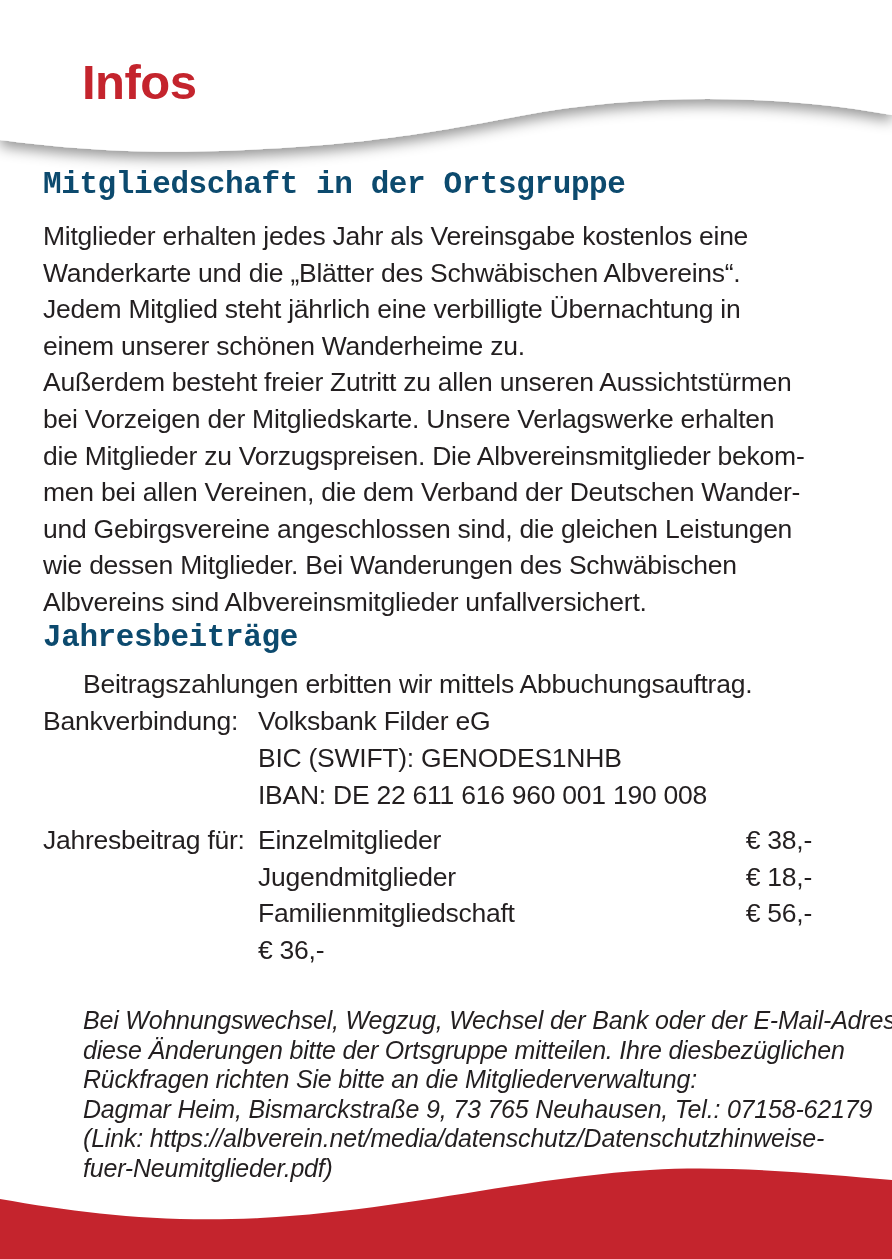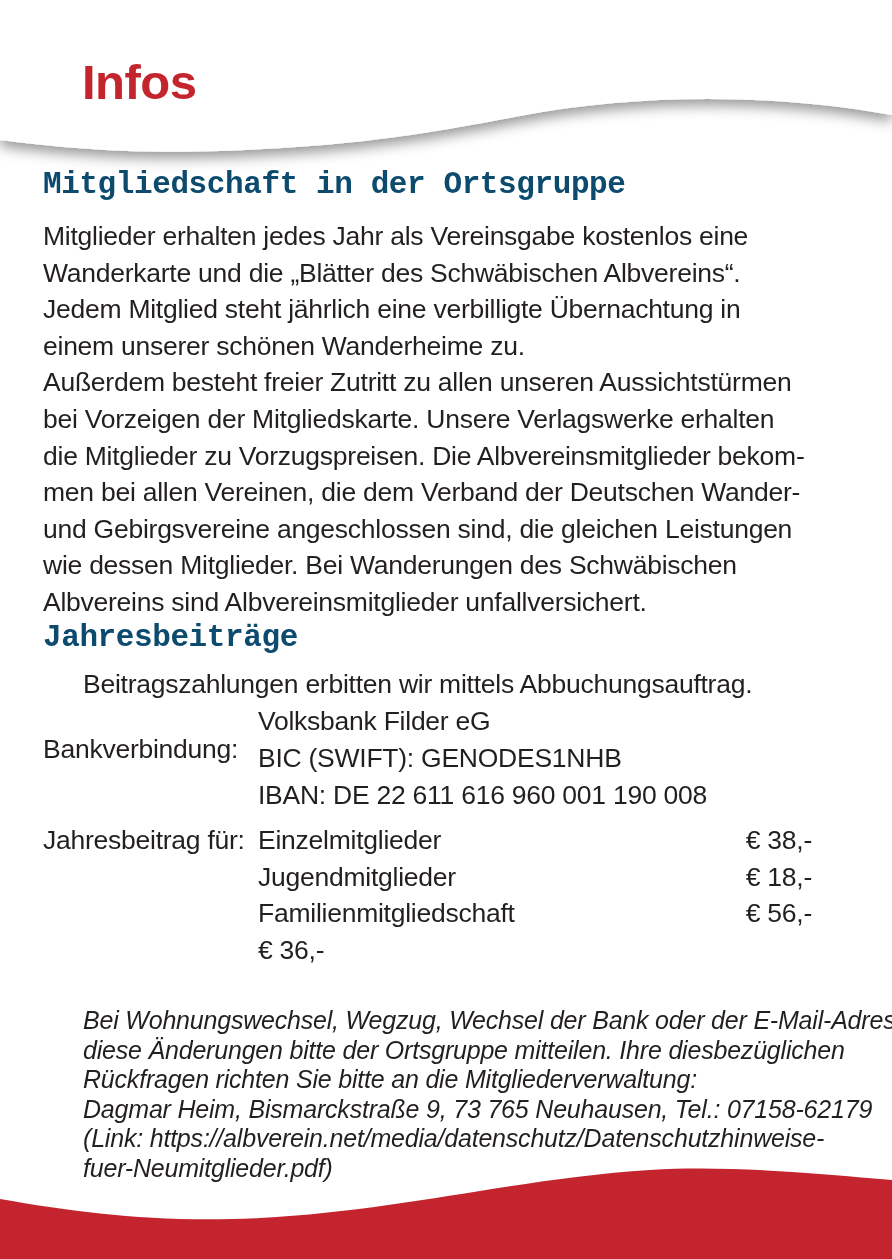--- a/index.html
+++ b/index.html
@@ -33,21 +33,21 @@
   .heading-membership{top:167px;}
   .heading-fees{top:620px;}
 
   .body-text{
     font-size:26.5px;line-height:36.6px;
     letter-spacing:-0.25px;white-space:pre;
   }
   .para{left:43px;top:218px;}
   .intro{left:43px;top:666px;margin-left:40px;}
 
-  .bank-label{left:43px;top:703px;margin-top:28px;}
+  .bank-label{left:43px;top:703px;}
   .bank-lines{left:258px;top:703px;line-height:37px;}
 
   .fees-label{left:43px;top:822px;}
   .fee-rows{left:258px;top:822px;width:554px;}
   .fee-row{display:flex;justify-content:space-between;align-items:center;height:36.6px;}
   .fee-item,.fee-amount{font-size:26.5px;line-height:36.6px;letter-spacing:-0.25px;white-space:pre;}
   .fee-amount{text-align:right;}
 
   .footer-note{
     left:43px;top:1006px;

